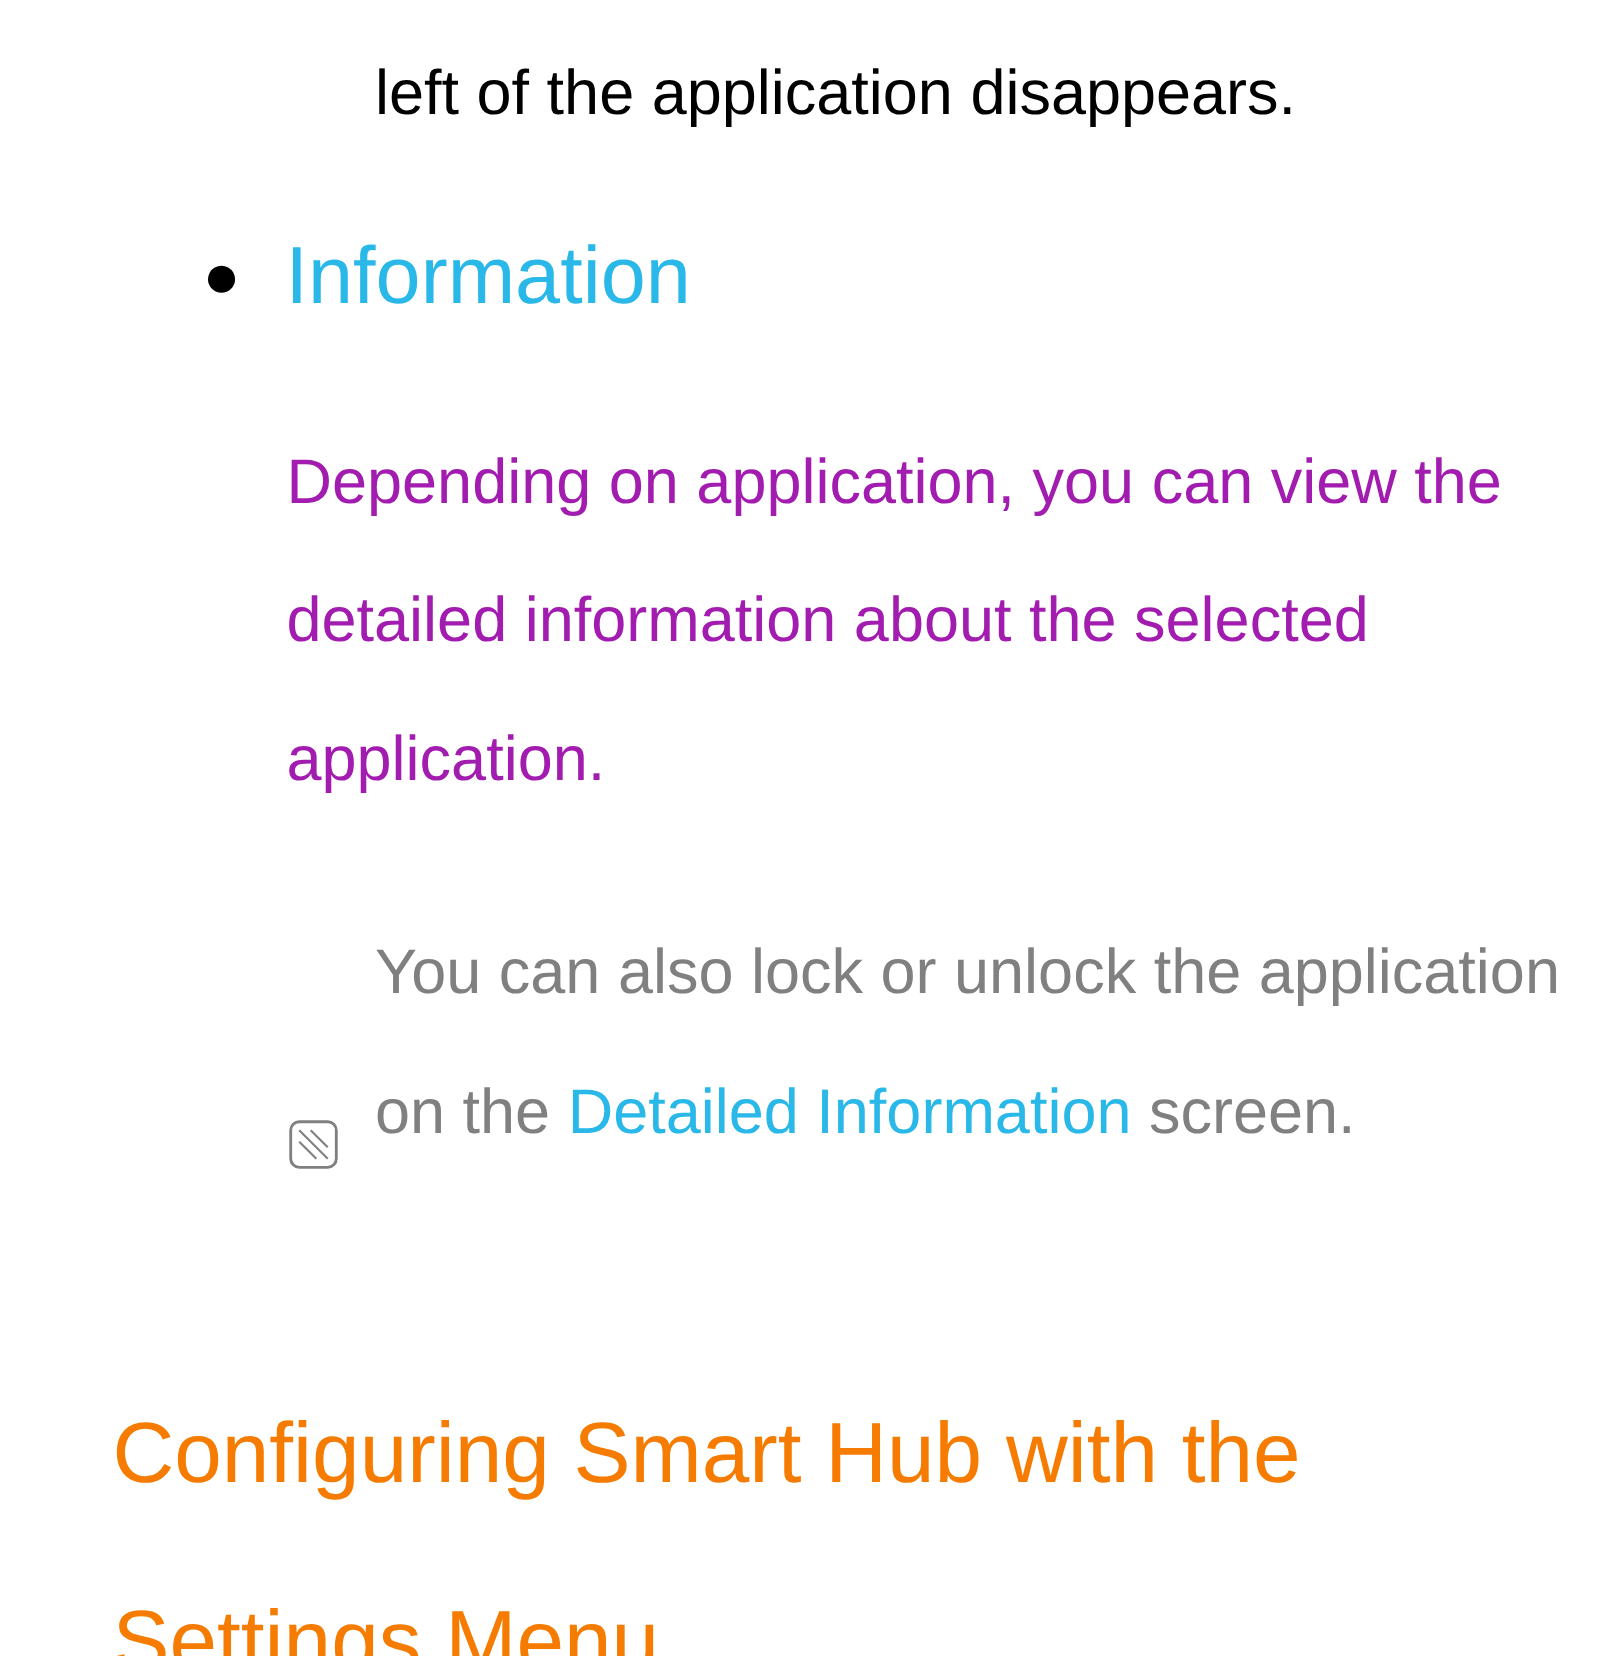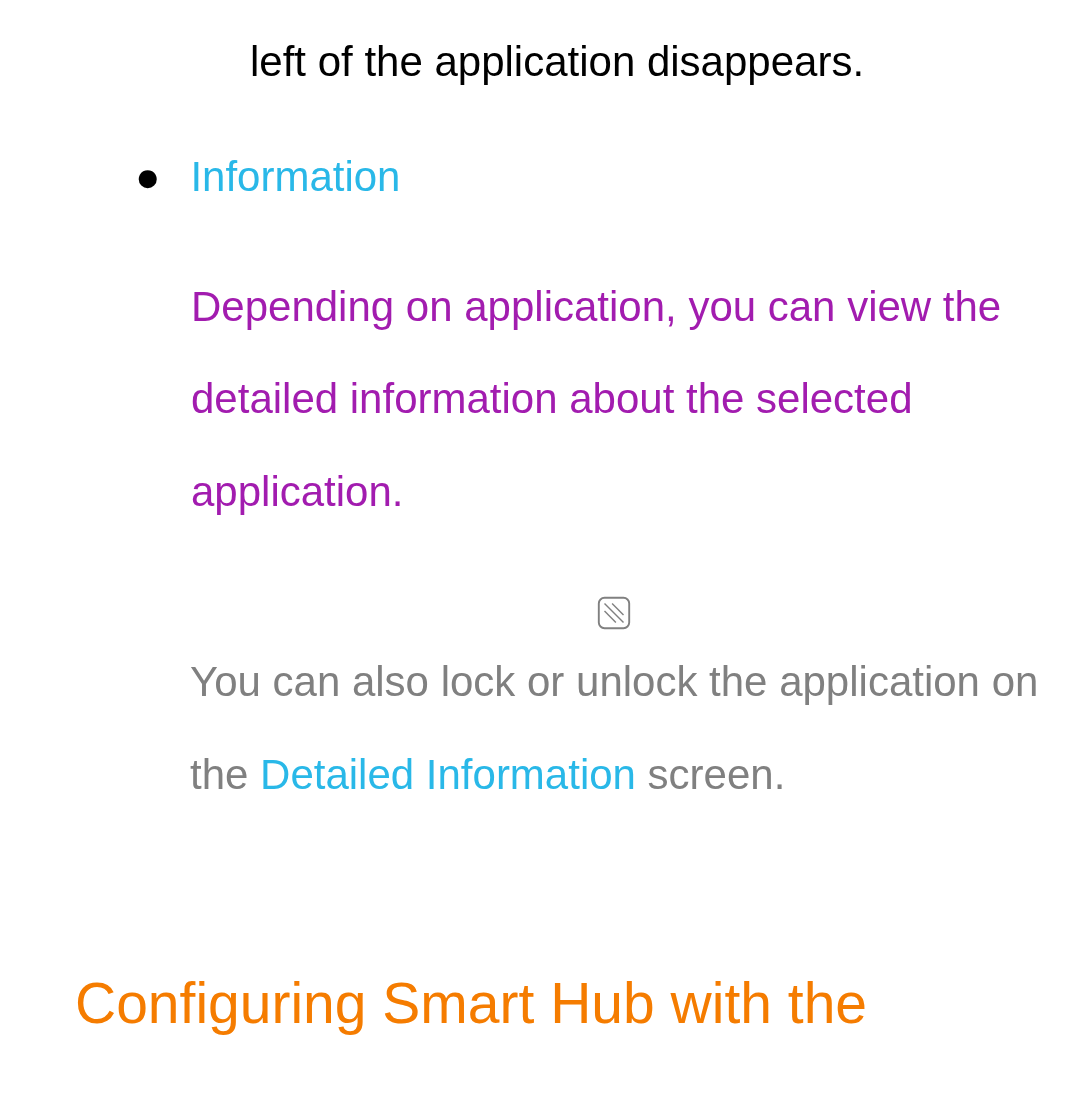--- a/index.html
+++ b/index.html
@@ -35,37 +35,36 @@
       align-items: center;
       margin-bottom: 60px;
     }
     .bullet-dot {
       font-size: 42px;
       margin-right: 30px;
       color: #000000;
       line-height: 1;
     }
     .bullet-title {
-      font-size: 42px;
+      font-size: 54px;
       color: #29b8e8;
       font-weight: 400;
     }
     .bullet-body {
       font-size: 42px;
       line-height: 2.2;
       margin-left: 56px;
       color: #a21caf;
       margin-bottom: 50px;
     }
     .note-section {
       margin-left: 115px;
       display: flex;
-      align-items: center;
+      align-items: flex-end;
       margin-bottom: 120px;
-      flex-direction: column;
     }
     .note-icon {
       flex-shrink: 0;
       margin-right: 22px;
       margin-top: 6px;
     }
     .note-icon svg {
       width: 38px;
       height: 38px;
     }

